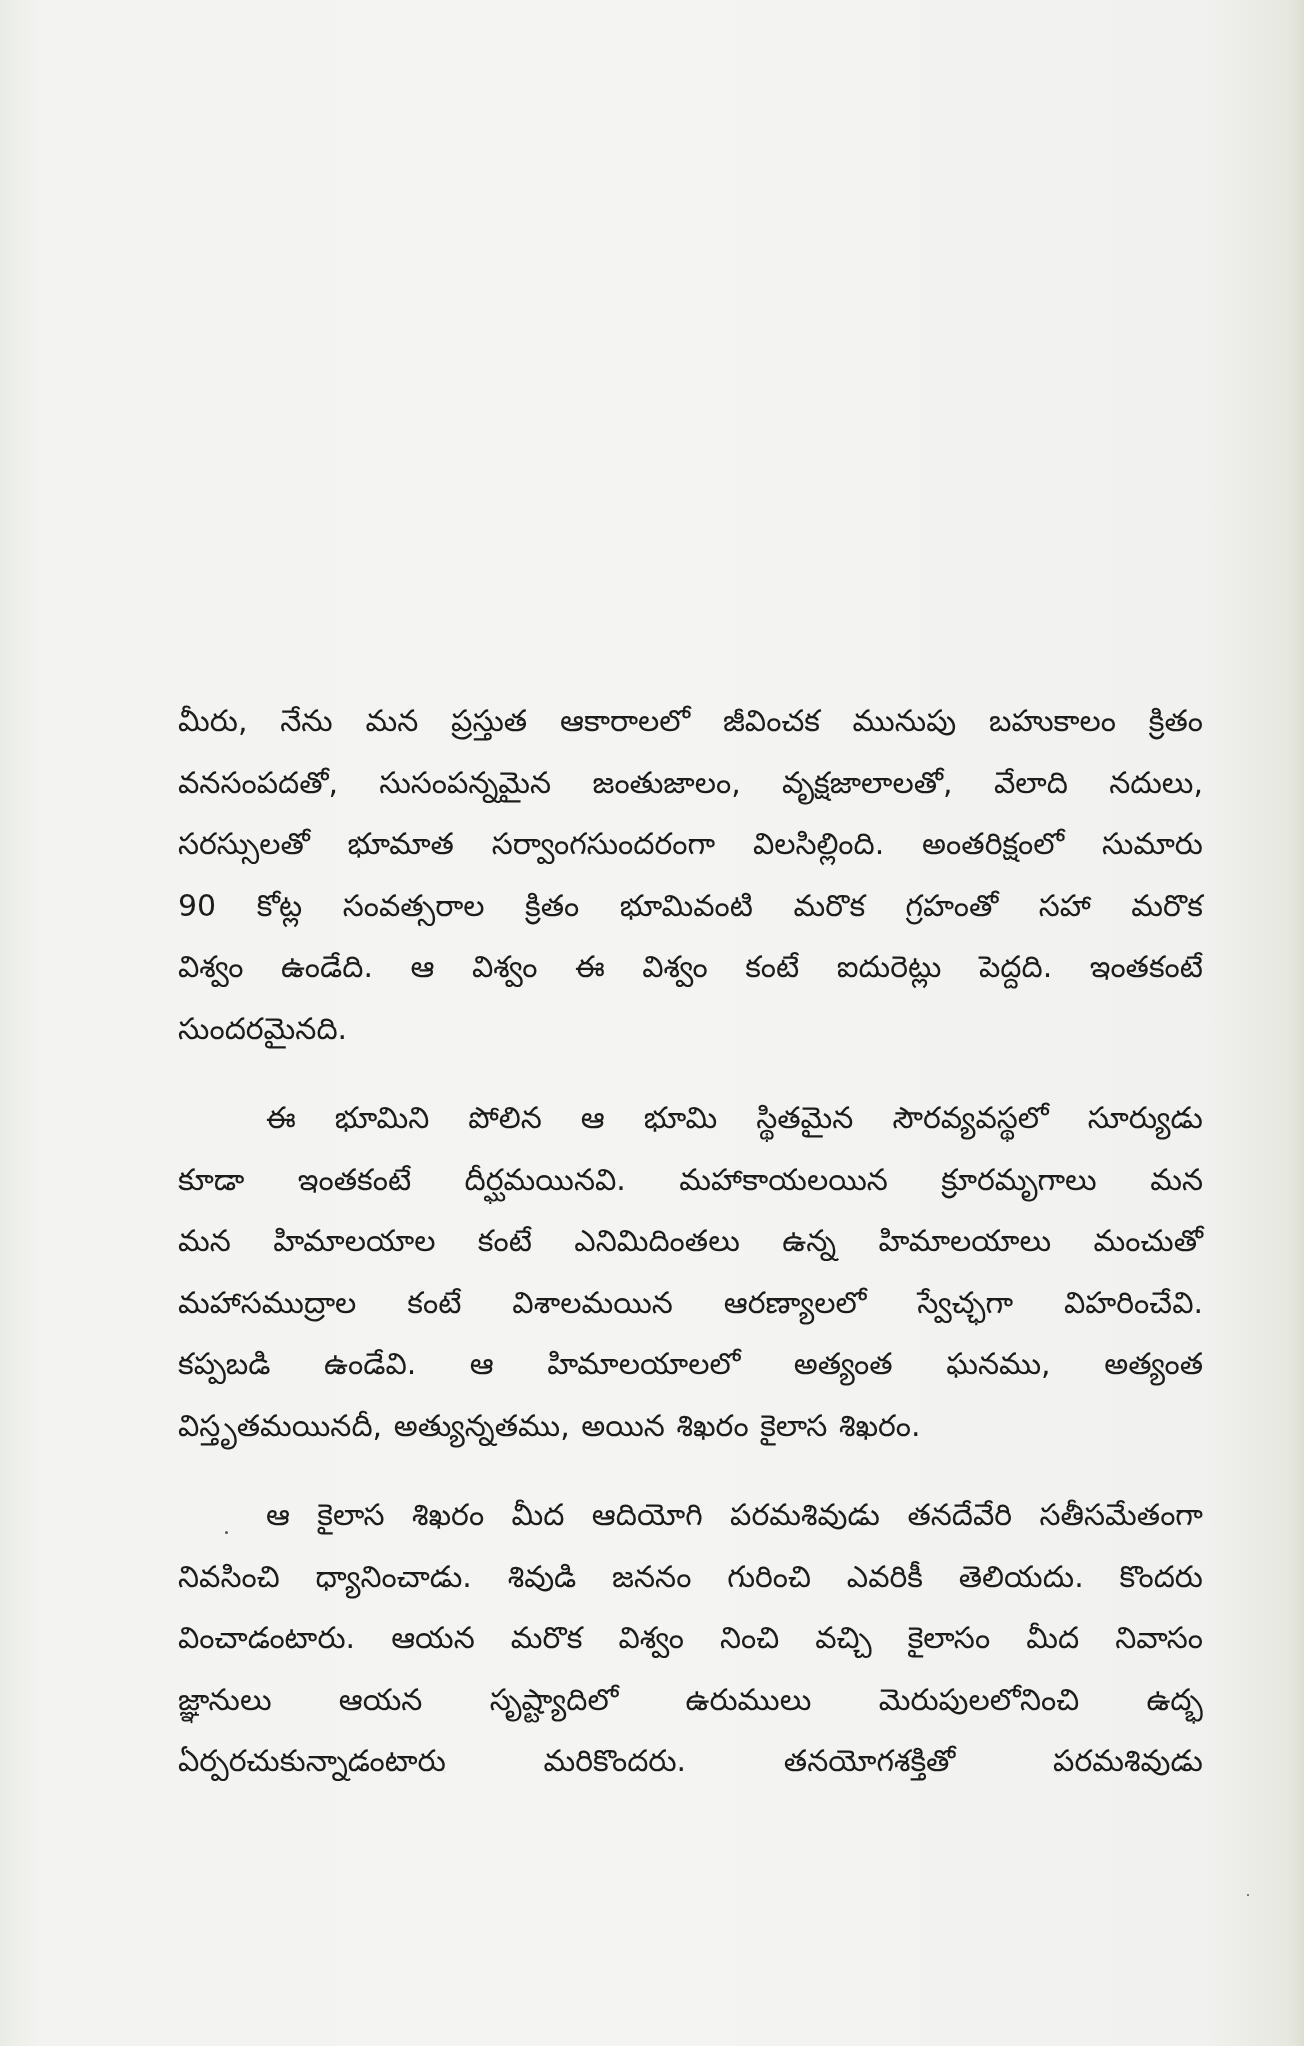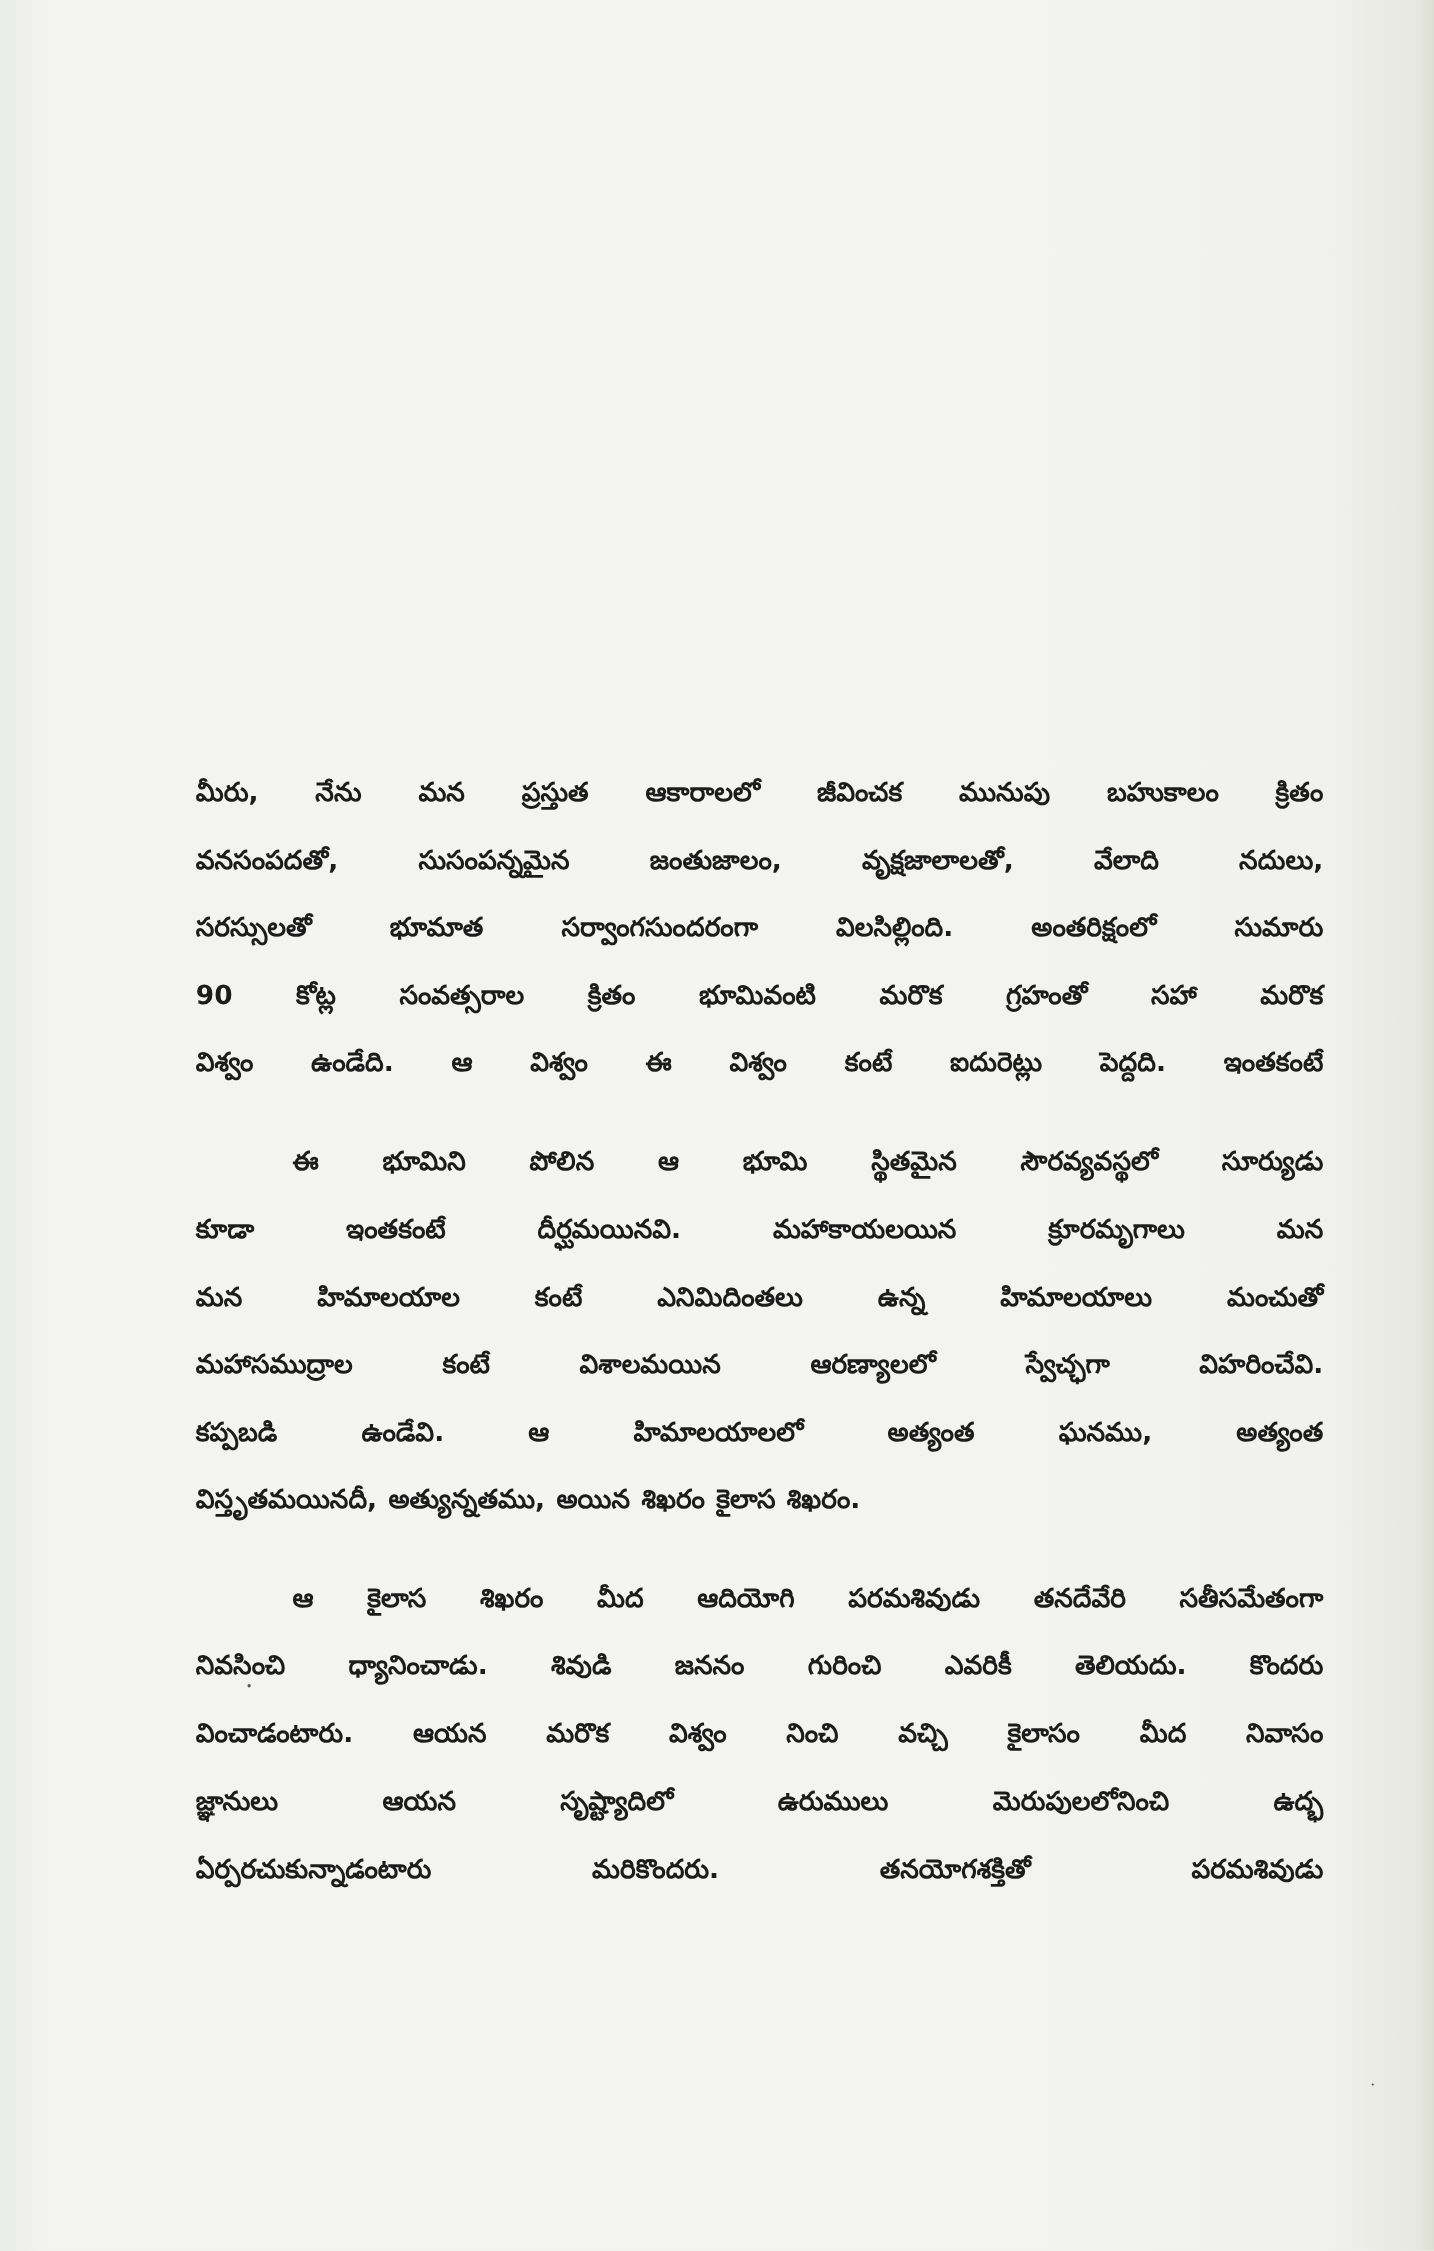--- a/index.html
+++ b/index.html
@@ -26,27 +26,26 @@
     height: 2046px;
   }
   .text-block {
     position: absolute;
     left: 178px;
     top: 690px;
     width: 1025px;
   }
   .para {
     margin: 0;
-    font-size: 24px;
+    font-size: 30px;
     line-height: 61.5px;
     text-align: justify;
     text-align-last: left;
     letter-spacing: 0px;
     word-spacing: 2px;
-    font-weight: bold;
   }
   .para + .para {
     margin-top: 28px;
   }
   .line {
     display: block;
     white-space: nowrap;
     text-align-last: justify;
     text-align: justify;
     height: 61.5px;
@@ -70,20 +69,21 @@
 
 <div class="page">
   <div class="text-block">
 
     <div class="para">
       <span class="line">మీరు, నేను మన ప్రస్తుత ఆకారాలలో జీవించక మునుపు బహుకాలం క్రితం</span>
       <span class="line">వనసంపదతో, సుసంపన్నమైన జంతుజాలం, వృక్షజాలాలతో, వేలాది నదులు,</span>
       <span class="line">సరస్సులతో భూమాత సర్వాంగసుందరంగా విలసిల్లింది. అంతరిక్షంలో సుమారు</span>
       <span class="line">90 కోట్ల సంవత్సరాల క్రితం భూమివంటి మరొక గ్రహంతో సహా మరొక</span>
       <span class="line">విశ్వం ఉండేది. ఆ విశ్వం ఈ విశ్వం కంటే ఐదురెట్లు పెద్దది. ఇంతకంటే</span>
+      <span class="line last">సుందరమైనది.</span>
     </div>
 
     <div class="para">
       <span class="line indent-line">ఈ భూమిని పోలిన ఆ భూమి స్థితమైన సౌరవ్యవస్థలో సూర్యుడు</span>
       <span class="line">కూడా ఇంతకంటే దీర్ఘమయినవి. మహాకాయలయిన క్రూరమృగాలు మన</span>
       <span class="line">మన హిమాలయాల కంటే ఎనిమిదింతలు ఉన్న హిమాలయాలు మంచుతో</span>
       <span class="line">మహాసముద్రాల కంటే విశాలమయిన ఆరణ్యాలలో స్వేచ్ఛగా విహరించేవి.</span>
       <span class="line">కప్పబడి ఉండేవి. ఆ హిమాలయాలలో అత్యంత ఘనము, అత్యంత</span>
       <span class="line last">విస్తృతమయినదీ, అత్యున్నతము, అయిన శిఖరం కైలాస శిఖరం.</span>
     </div>

